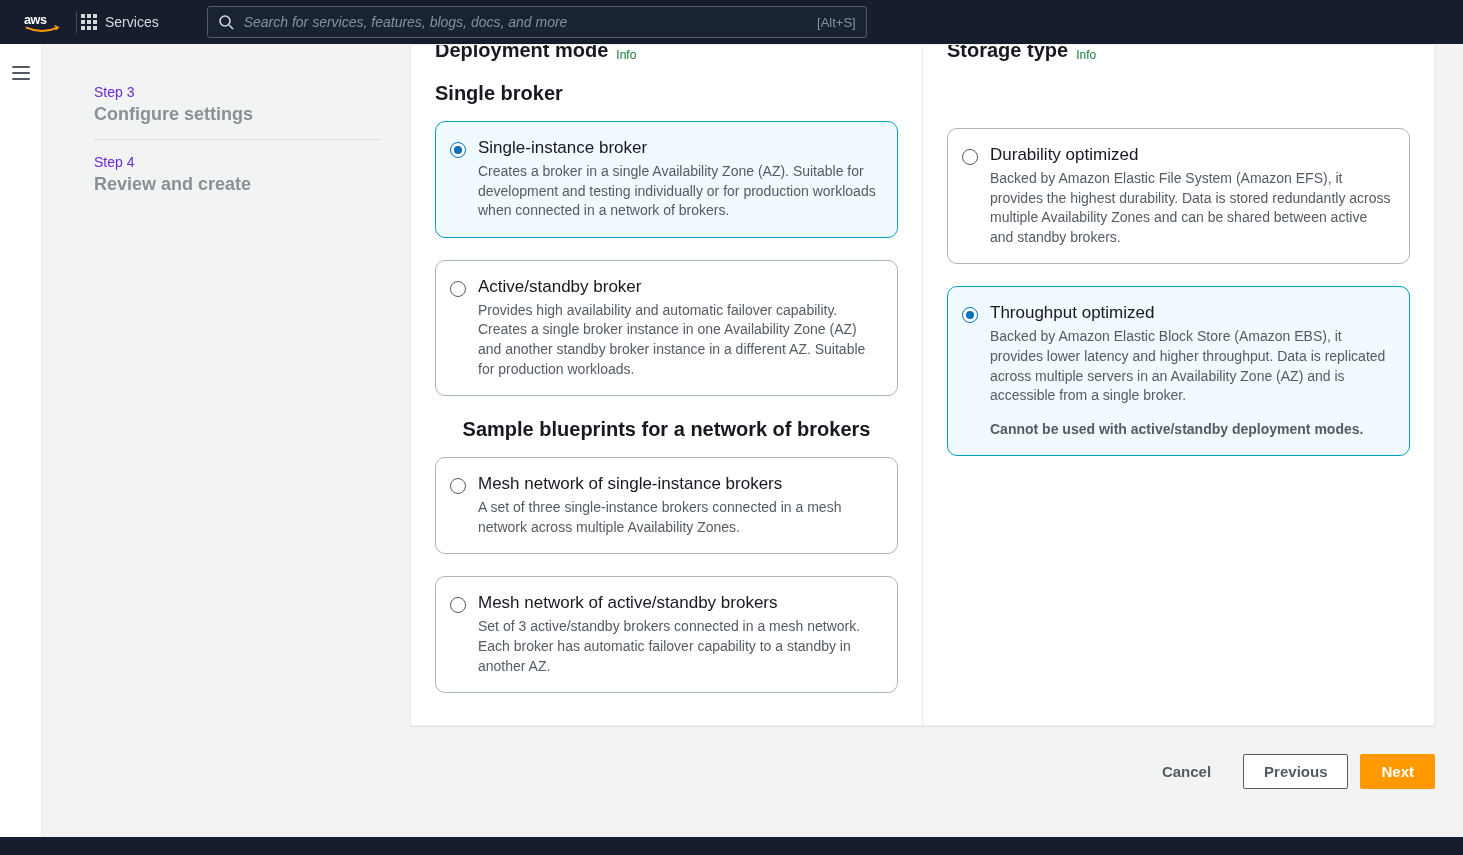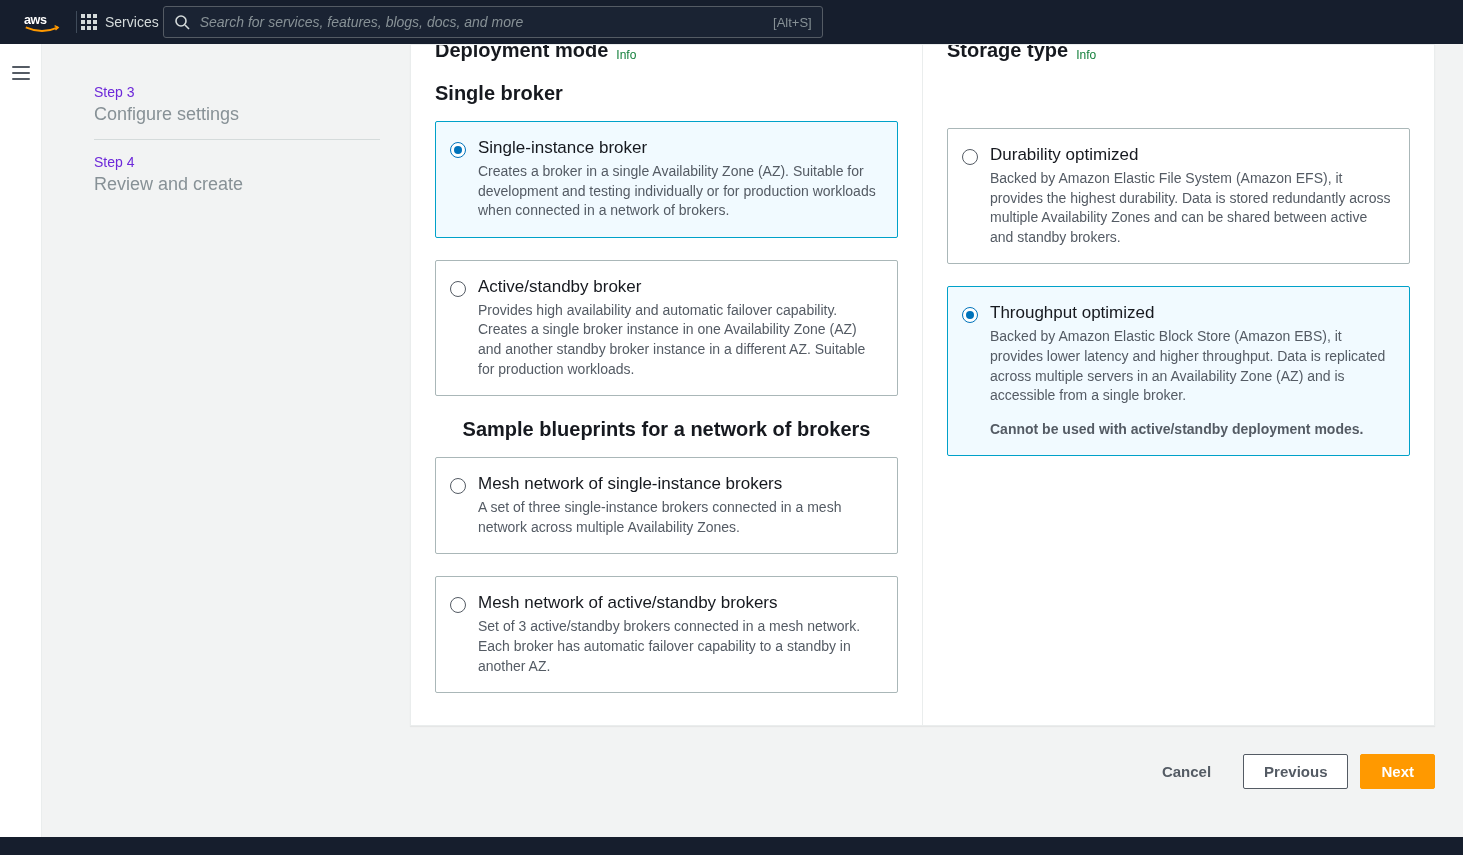--- a/index.html
+++ b/index.html
@@ -46,20 +46,21 @@
     .search-wrap {
       flex: 0 0 660px;
       display: flex;
       align-items: center;
       background: #1a2333;
       border: 1px solid #545b64;
       border-radius: 3px;
       height: 32px;
       padding: 0 10px;
       gap: 10px;
+      margin-left: 44px;
     }
     .search-wrap svg { flex: 0 0 auto; }
     .search-input {
       flex: 1;
       background: transparent;
       border: none;
       color: #aab7b8;
       font-size: 14px;
       font-style: italic;
       outline: none;
@@ -102,21 +103,21 @@
       padding-top: 26px;
       padding-right: 30px;
       padding-left: 24px;
     }
     .step-block { padding: 14px 0; border-bottom: 1px solid #d5dbdb; }
     .step-block:last-child { border-bottom: none; }
     .step-label {
       font-size: 14px; color: #6d28d9; margin-bottom: 4px;
     }
     .step-title {
-      font-size: 18px; color: #879196; font-weight: 400;
+      font-size: 18px; color: #879196; font-weight: 700;
     }
 
     
     .content-col { flex: 1; }
     .card {
       background: #fff;
       border: 1px solid #eaeded;
       border-radius: 0;
       box-shadow: 0 1px 1px rgba(0,0,0,0.05);
       padding: 0;
@@ -138,21 +139,21 @@
     .info-link {
       color: #15803d; font-size: 12px; font-weight: 400; position: relative; top: -6px; cursor: pointer;
     }
 
     .subsection-title {
       font-size: 20px; font-weight: 700; color: #16191f; margin-bottom: 16px; margin-top: 6px;
     }
 
     .tile {
       border: 1px solid #aab7b8;
-      border-radius: 2px;
+      border-radius: 10px;
       padding: 16px 18px 16px 14px;
       display: flex;
       gap: 12px;
       margin-bottom: 22px;
       cursor: pointer;
       background: #fff;
     }
     .tile.selected {
       border: 1px solid #00a1c9;
       background: #f1faff;

